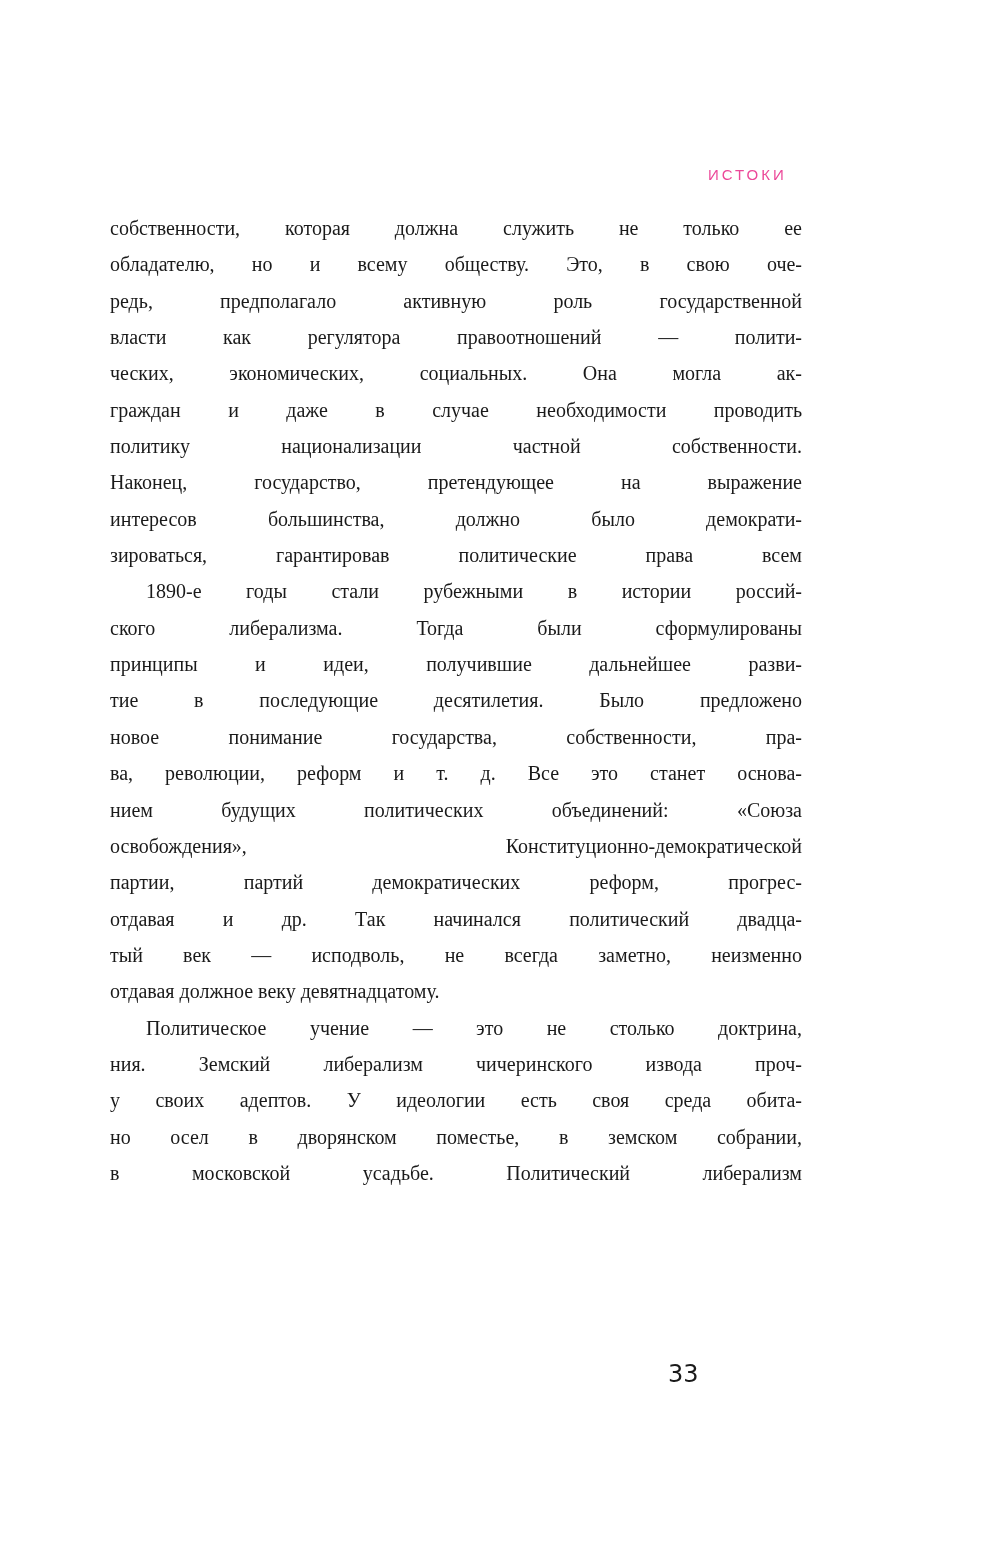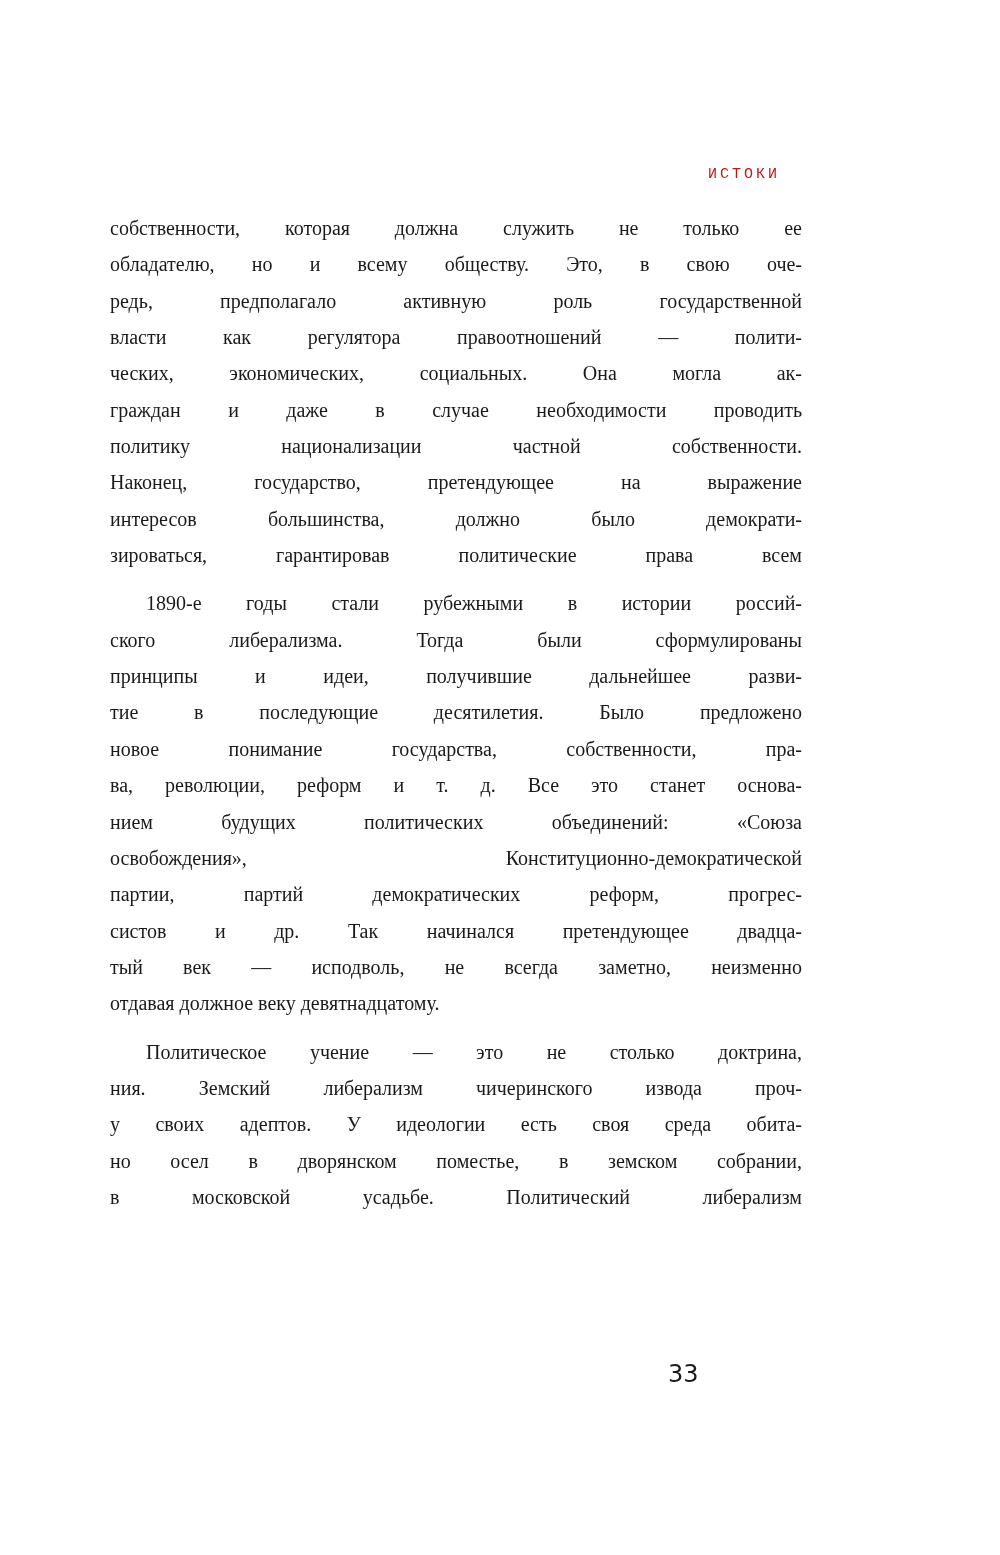--- a/index.html
+++ b/index.html
@@ -11,24 +11,24 @@
       width: 1000px;
       height: 1555px;
       position: relative;
       overflow: hidden;
       color: #1a1a1a;
     }
     .running-head {
       position: absolute;
       top: 166px;
       left: 708px;
-      font-family: Liberation Mono, monospace;
+      font-family: Liberation Sans, sans-serif;
       font-size: 15px;
       letter-spacing: 3px;
-      color: #b91c1c;
+      color: #ec4899;
     }
     .text-block {
       position: absolute;
       top: 210px;
       left: 110px;
       width: 692px;
       font-family: "Liberation Serif", serif;
       font-size: 20px;
       line-height: 36.35px;
     }
@@ -38,21 +38,20 @@
       text-align: justify;
       text-align-last: justify;
       height: 36.35px;
     }
     .line.last {
       text-align: left;
       text-align-last: left;
     }
     .line.indent {
       padding-left: 36px;
-      margin-top: 12px;
     }
     .folio {
       position: absolute;
       top: 1352px;
       left: 668px;
       font-family: "DejaVu Sans", sans-serif;
       font-size: 24px;
       color: #1a1a1a;
       margin-top: 8px;
     }
@@ -80,21 +79,21 @@
   <div>
     <span class="line indent">1890-е годы стали рубежными в истории россий-</span>
     <span class="line">ского либерализма. Тогда были сформулированы</span>
     <span class="line">принципы и идеи, получившие дальнейшее разви-</span>
     <span class="line">тие в последующие десятилетия. Было предложено</span>
     <span class="line">новое понимание государства, собственности, пра-</span>
     <span class="line">ва, революции, реформ и т. д. Все это станет основа-</span>
     <span class="line">нием будущих политических объединений: «Союза</span>
     <span class="line">освобождения», Конституционно-демократической</span>
     <span class="line">партии, партий демократических реформ, прогрес-</span>
-    <span class="line">систов и др. Так начинался претендующее двадца-</span>
+    <span class="line">отдавая и др. Так начинался политический двадца-</span>
     <span class="line">тый век — исподволь, не всегда заметно, неизменно</span>
     <span class="line last">отдавая должное веку девятнадцатому.</span>
   </div>
 
   <div>
     <span class="line indent">Политическое учение — это не столько доктрина,</span>
     <span class="line">ния. Земский либерализм чичеринского извода проч-</span>
     <span class="line">у своих адептов. У идеологии есть своя среда обита-</span>
     <span class="line">но осел в дворянском поместье, в земском собрании,</span>
     <span class="line">в московской усадьбе. Политический либерализм</span>

